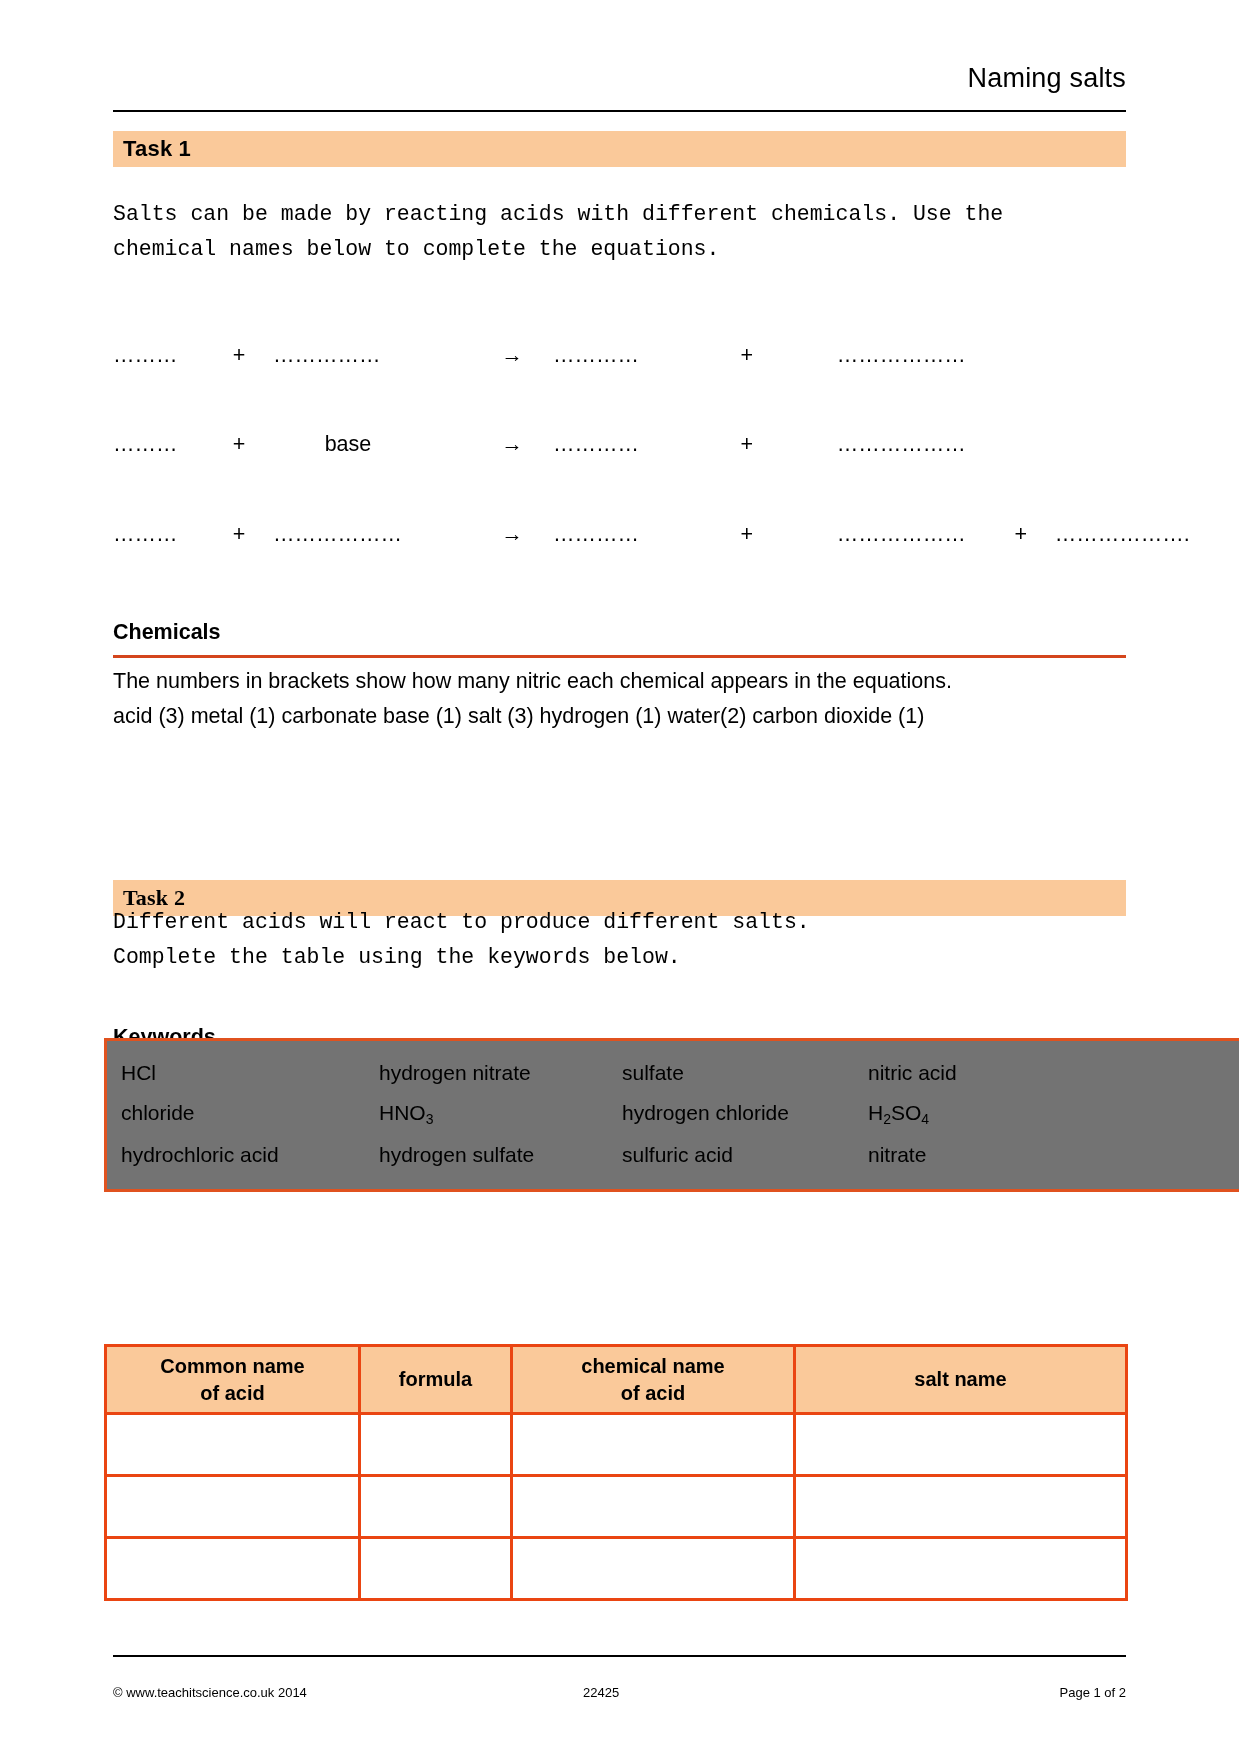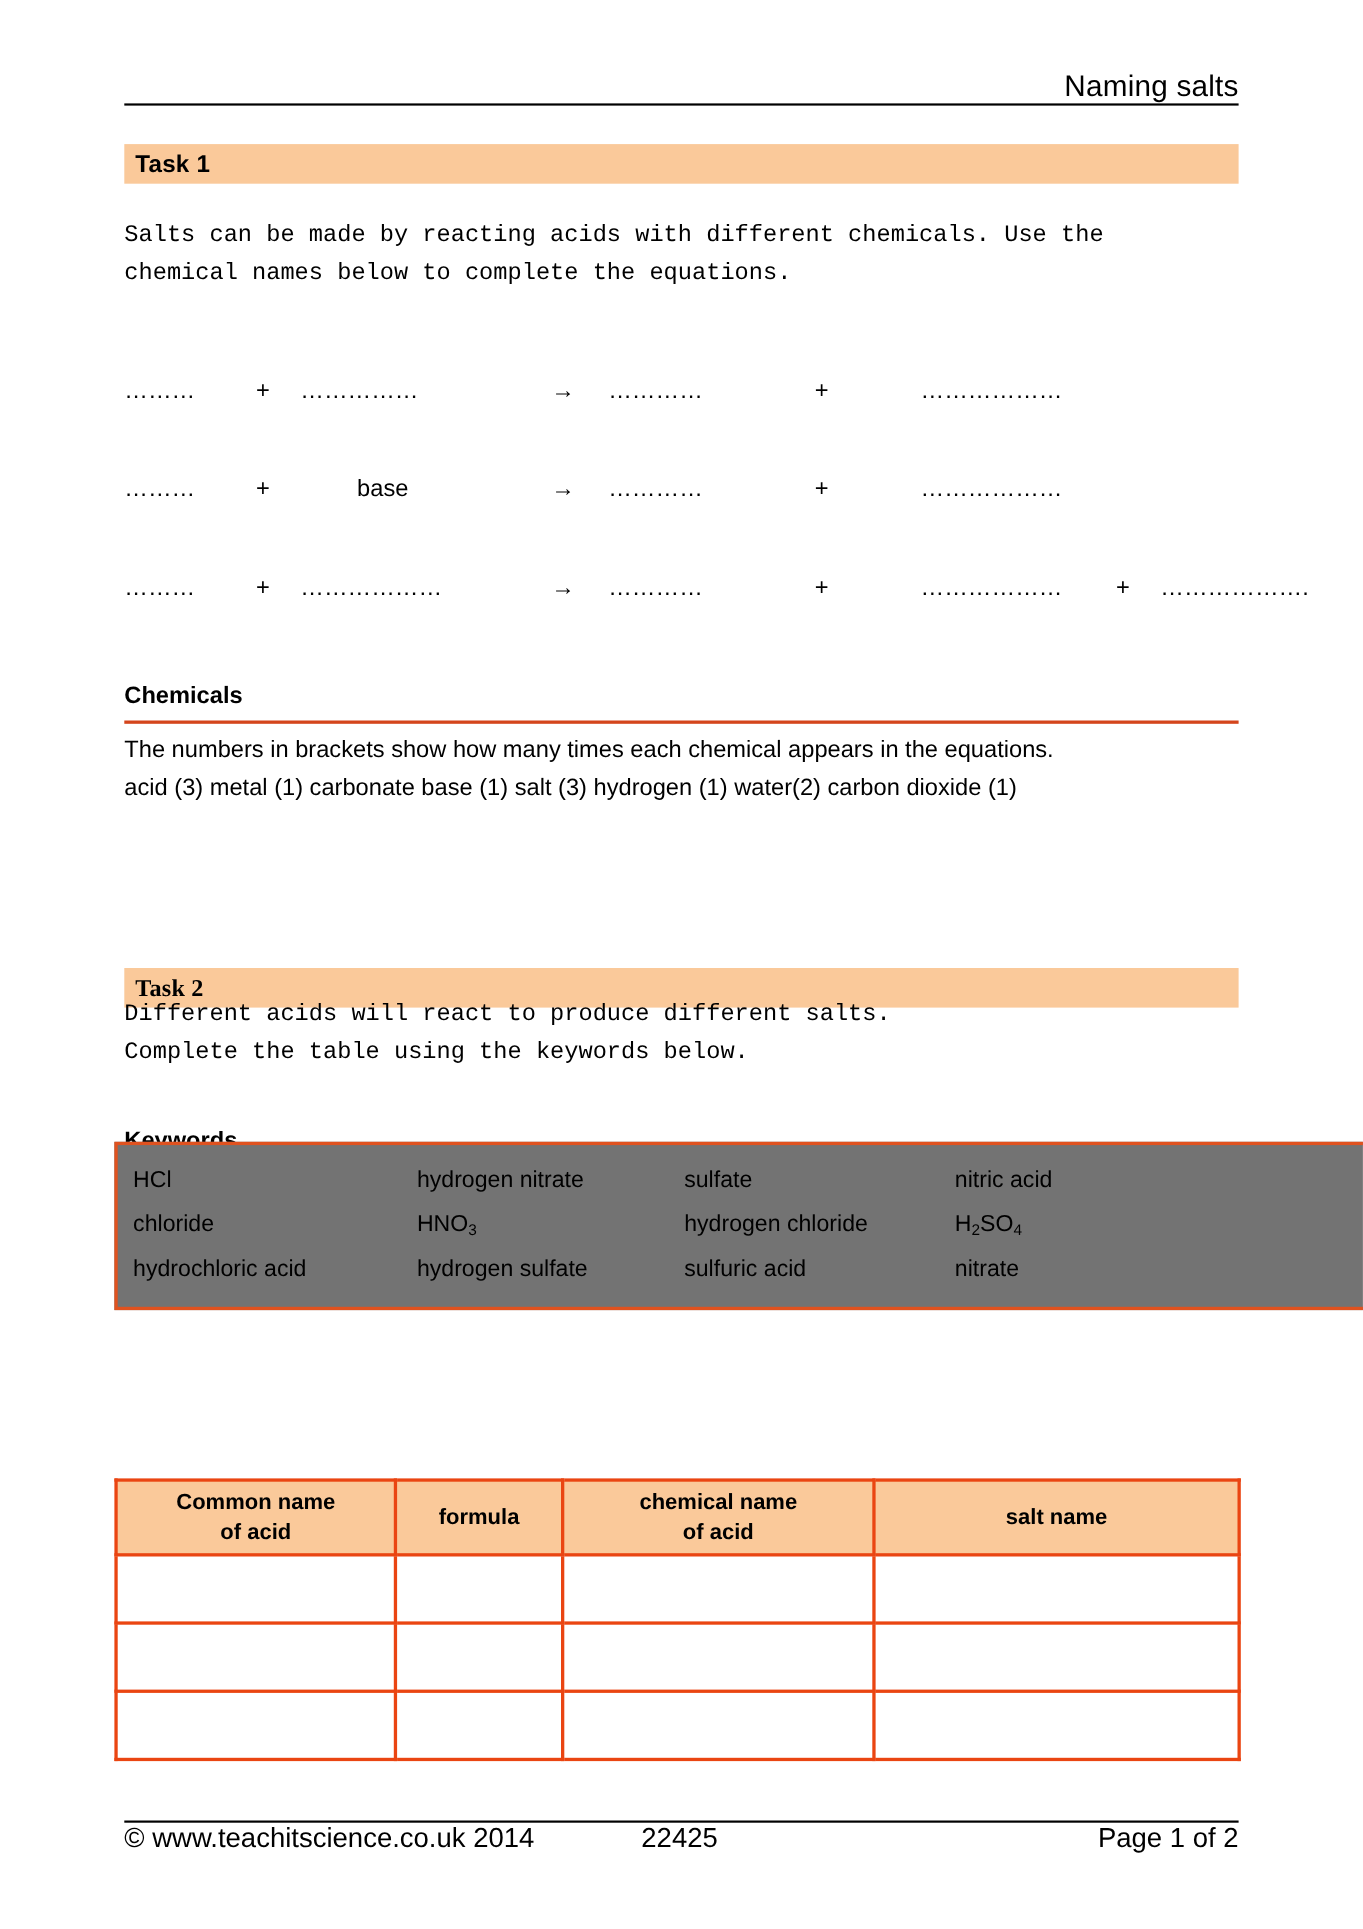--- a/index.html
+++ b/index.html
@@ -25,21 +25,21 @@
   }
 
   
   .header {
     position: absolute;
     left: 113px;
     top: 62px;
     width: 1013px;
     text-align: right;
     border-bottom: 2px solid #000000;
-    padding-bottom: 0;
+    padding-bottom: 16px;
   }
   .header-title {
     font-size: 27px;
     line-height: 32px;
     letter-spacing: 0.2px;
   }
 
   
   .task-bar {
     position: absolute;
@@ -180,23 +180,23 @@
   .col-3 { width: 283px; }
   .col-4 { width: 332px; }
 
   
   .footer {
     position: absolute;
     left: 113px;
     top: 1655px;
     width: 1013px;
     border-top: 2px solid #000000;
-    padding-top: 2px;
+    padding-top: 24px;
     display: flex;
-    font-size: 25px;
+    font-size: 13px;
     line-height: 24px;
   }
   .footer-left   { width: 470px; text-align: left; }
   .footer-center { width: 260px; text-align: left; }
   .footer-right  { flex: 1; text-align: right; }
 </style>
 </head>
 <body>
 
 <div class="page">
@@ -250,21 +250,21 @@
     <span class="eq-term w-blank-xl">………………</span>
     <span class="eq-op w-op">+</span>
     <span class="eq-term w-blank-xl">……………….</span>
   </div>
 
   <div class="section-head" id="chemicals-head">
     <span class="section-head-label">Chemicals</span>
   </div>
 
   <div id="chemicals-body">
-    <div>The numbers in brackets show how many times each chemical appears in the equations.</div>
+    <div>The numbers in brackets show how many nitric each chemical appears in the equations.</div>
     <div id="chemicals-list">acid (3)  metal (1)   carbonate base (1)   salt (3)    hydrogen (1)   water(2)   carbon dioxide (1)</div>
   </div>
 
   <div class="task-bar" id="task2-bar">
     <span class="task-bar-label">Task 2</span>
   </div>
 
   <div class="para" id="task2-intro">
     <div>Different acids will react to produce different salts.</div>
     <div>Complete the table using the keywords below.</div>

